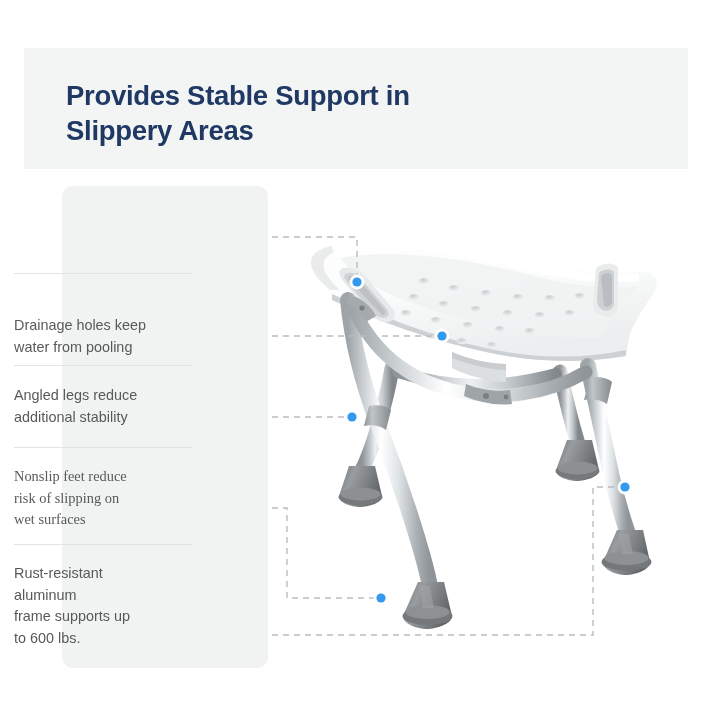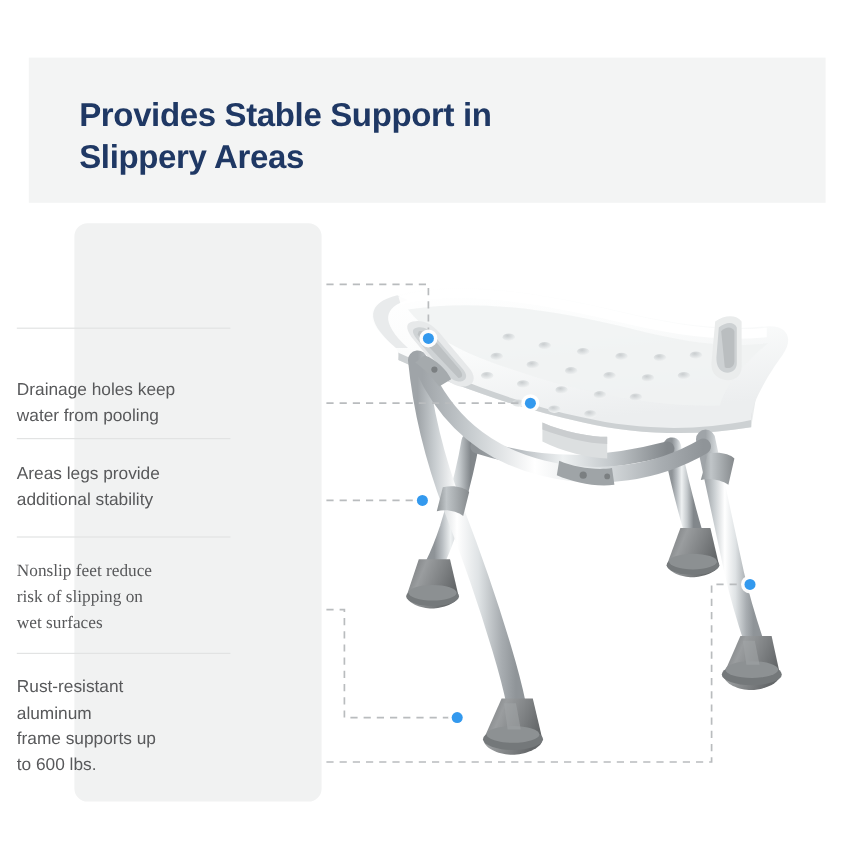--- a/index.html
+++ b/index.html
@@ -261,21 +261,21 @@
 
   <div class="feature-divider" style="top:273px;"></div>
 
   <div class="feature-item" style="top:303px;margin-top:12px;">
     <div class="feature-text">Drainage holes keep
 water from pooling</div>
   </div>
   <div class="feature-divider" style="top:365px;"></div>
 
   <div class="feature-item" style="top:385px;">
-    <div class="feature-text">Areas legs provide
+    <div class="feature-text">Angled legs reduce
 additional stability</div>
   </div>
   <div class="feature-divider" style="top:447px;"></div>
 
   <div class="feature-item" style="top:466px;font-family:Liberation Serif, serif;">
     <div class="feature-text">Nonslip feet reduce
 risk of slipping on
 wet surfaces</div>
   </div>
   <div class="feature-divider" style="top:544px;"></div>

